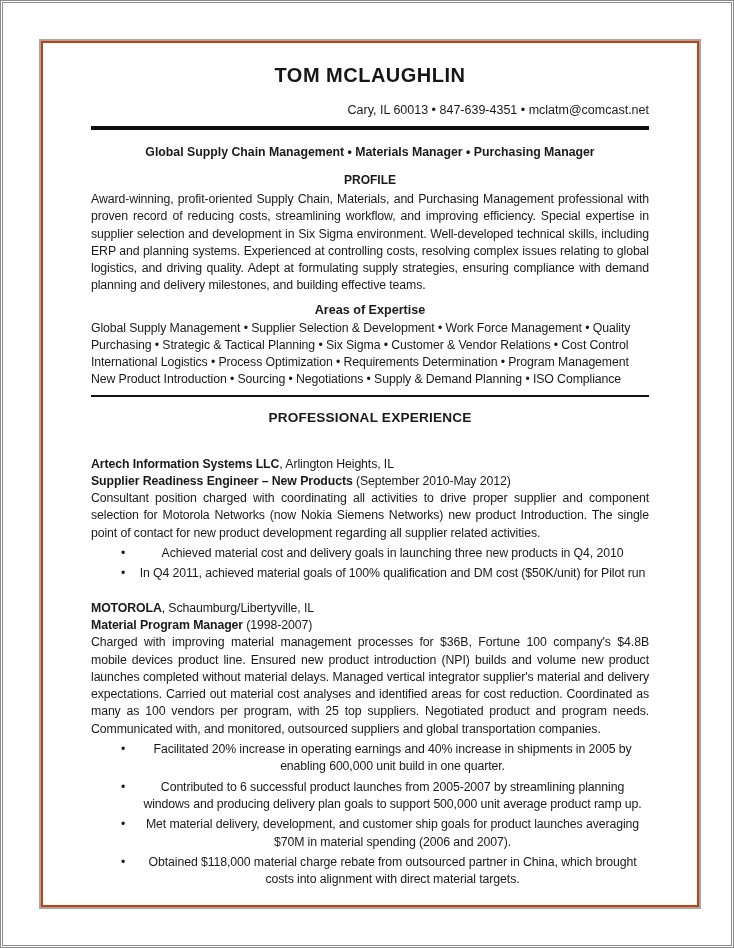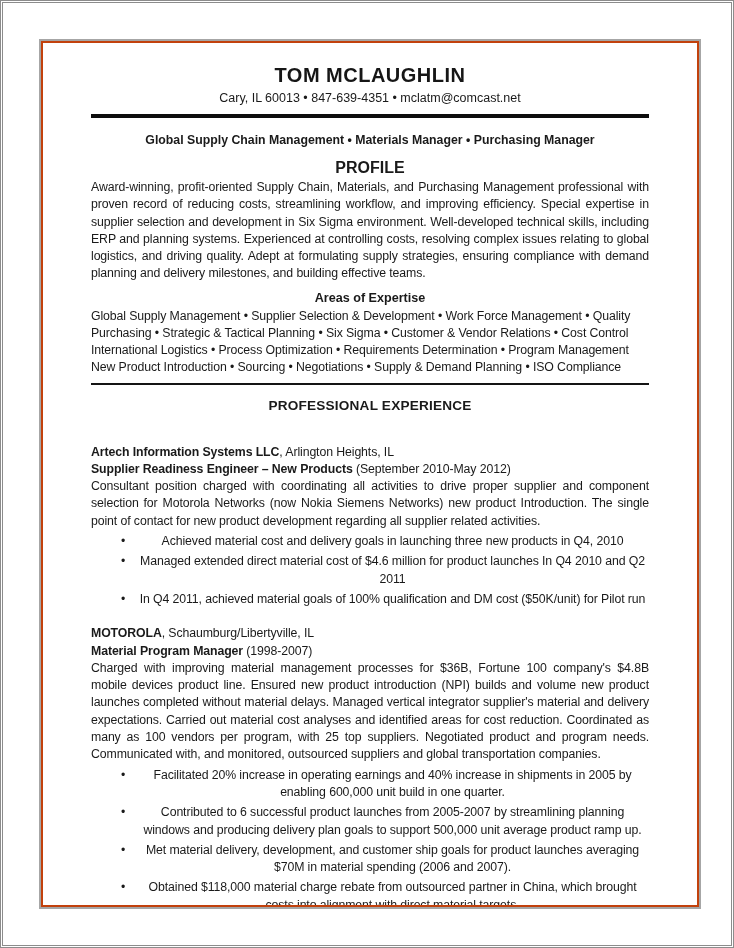--- a/index.html
+++ b/index.html
@@ -34,41 +34,41 @@
   .name {
     margin: 0;
     text-align: center;
     font-size: 20px;
     font-weight: bold;
     line-height: 24px;
     letter-spacing: 0.5px;
     color: #161616;
   }
   .contact {
-    margin-top: 4px;
-    text-align: center;
+    margin-top: 16px;
+    text-align: right;
     font-size: 12.5px;
     line-height: 15px;
   }
   .rule-thick {
     margin-top: 8px;
     height: 4px;
     background: #0d0d0d;
   }
   .tagline {
     margin-top: 14px;
     text-align: center;
     font-size: 12.3px;
     font-weight: bold;
     line-height: 16px;
   }
   .section-heading {
     margin-top: 12px;
     text-align: center;
-    font-size: 16px;
+    font-size: 12px;
     font-weight: bold;
     line-height: 16px;
   }
   .body-par {
     margin-top: 3px;
     font-size: 12.3px;
     line-height: 17.3px;
     text-align: justify;
     letter-spacing: -0.1px;
   }
@@ -153,21 +153,20 @@
 
     <div class="rule-thin"></div>
     <div class="experience-heading">PROFESSIONAL EXPERIENCE</div>
 
     <div class="job">
       <div class="job-line"><span class="bold">Artech Information Systems LLC</span><span>, Arlington Heights, IL</span></div>
       <div class="job-line"><span class="bold">Supplier Readiness Engineer – New Products</span><span> (September 2010-May 2012)</span></div>
       <div class="body-par" style="margin-top:0;">Consultant position charged with coordinating all activities to drive proper supplier and component selection for Motorola Networks (now Nokia Siemens Networks) new product Introduction. The single point of contact for new product development regarding all supplier related activities.</div>
       <ul class="bullets">
         <li>Achieved material cost and delivery goals in launching three new products in Q4, 2010</li>
-        <li>Managed extended direct material cost of $4.6 million for product launches In Q4 2010 and Q2 2011</li>
         <li>In Q4 2011, achieved material goals of 100% qualification and DM cost ($50K/unit) for Pilot run</li>
       </ul>
     </div>
 
     <div class="job second">
       <div class="job-line"><span class="bold">MOTOROLA</span><span>, Schaumburg/Libertyville, IL</span></div>
       <div class="job-line"><span class="bold">Material Program Manager</span><span> (1998-2007)</span></div>
       <div class="body-par" style="margin-top:0;">Charged with improving material management processes for $36B, Fortune 100 company's $4.8B mobile devices product line. Ensured new product introduction (NPI) builds and volume new product launches completed without material delays. Managed vertical integrator supplier's material and delivery expectations. Carried out material cost analyses and identified areas for cost reduction. Coordinated as many as 100 vendors per program, with 25 top suppliers. Negotiated product and program needs. Communicated with, and monitored, outsourced suppliers and global transportation companies.</div>
       <ul class="bullets">
         <li>Facilitated 20% increase in operating earnings and 40% increase in shipments in 2005 by enabling 600,000 unit build in one quarter.</li>

